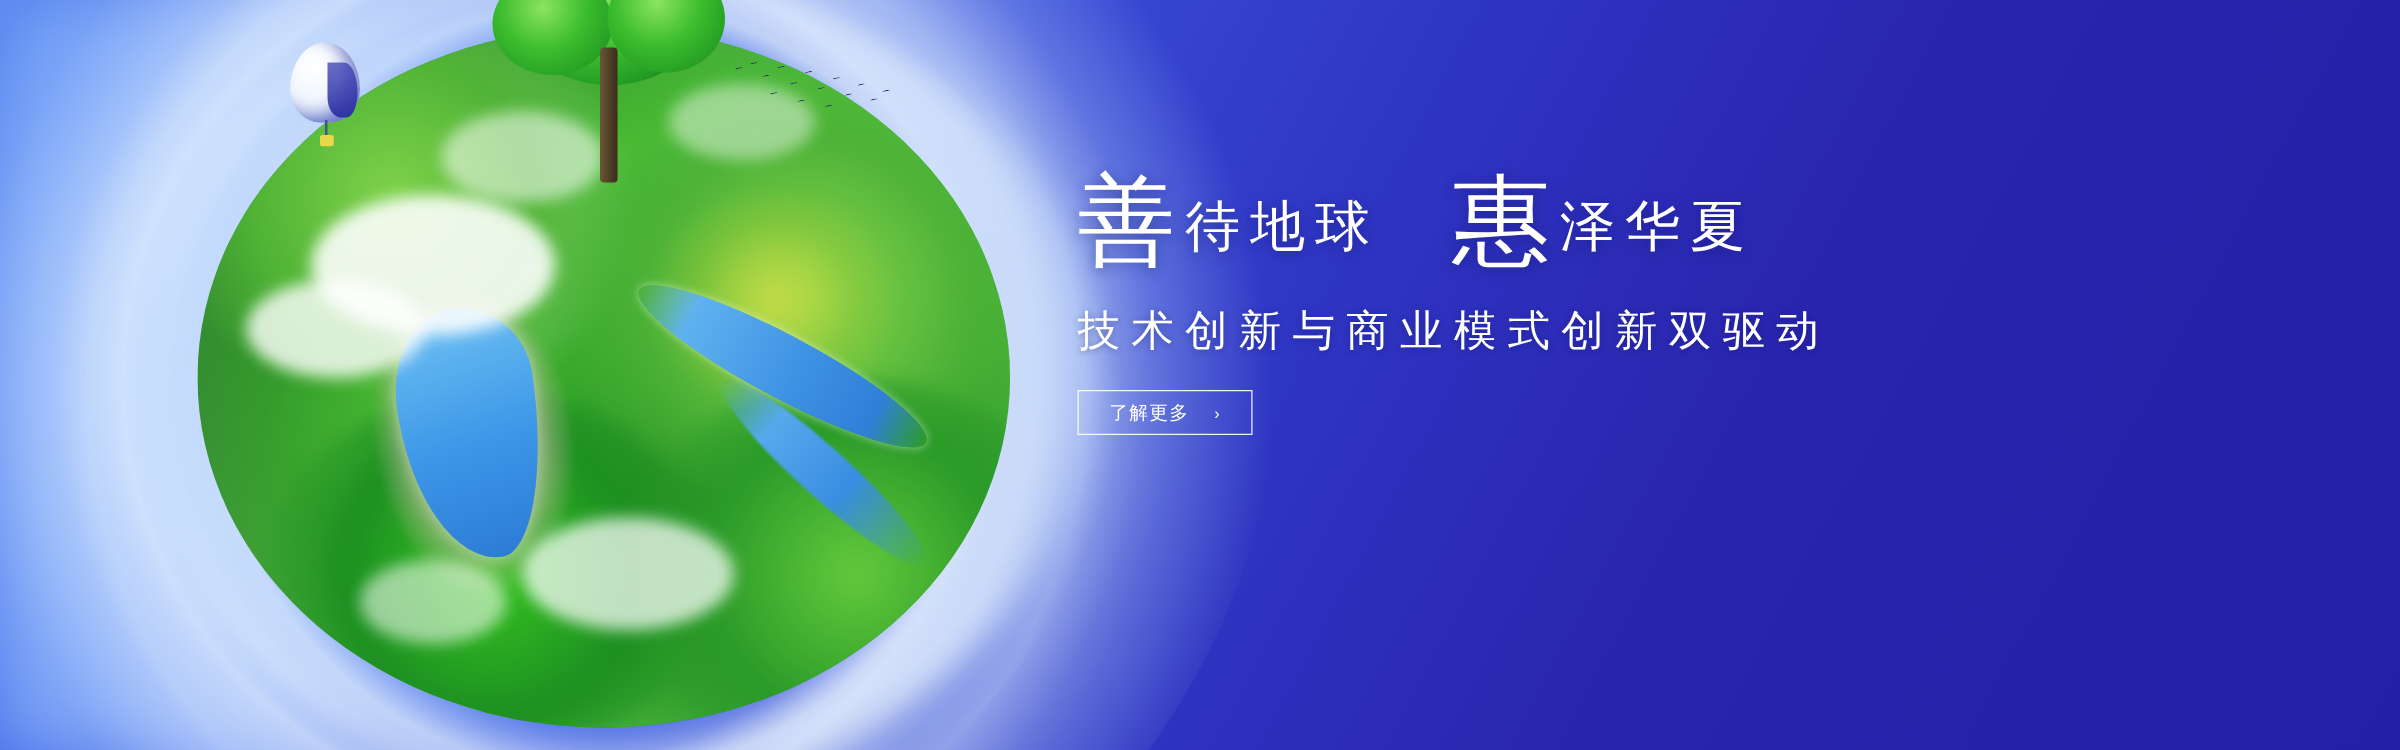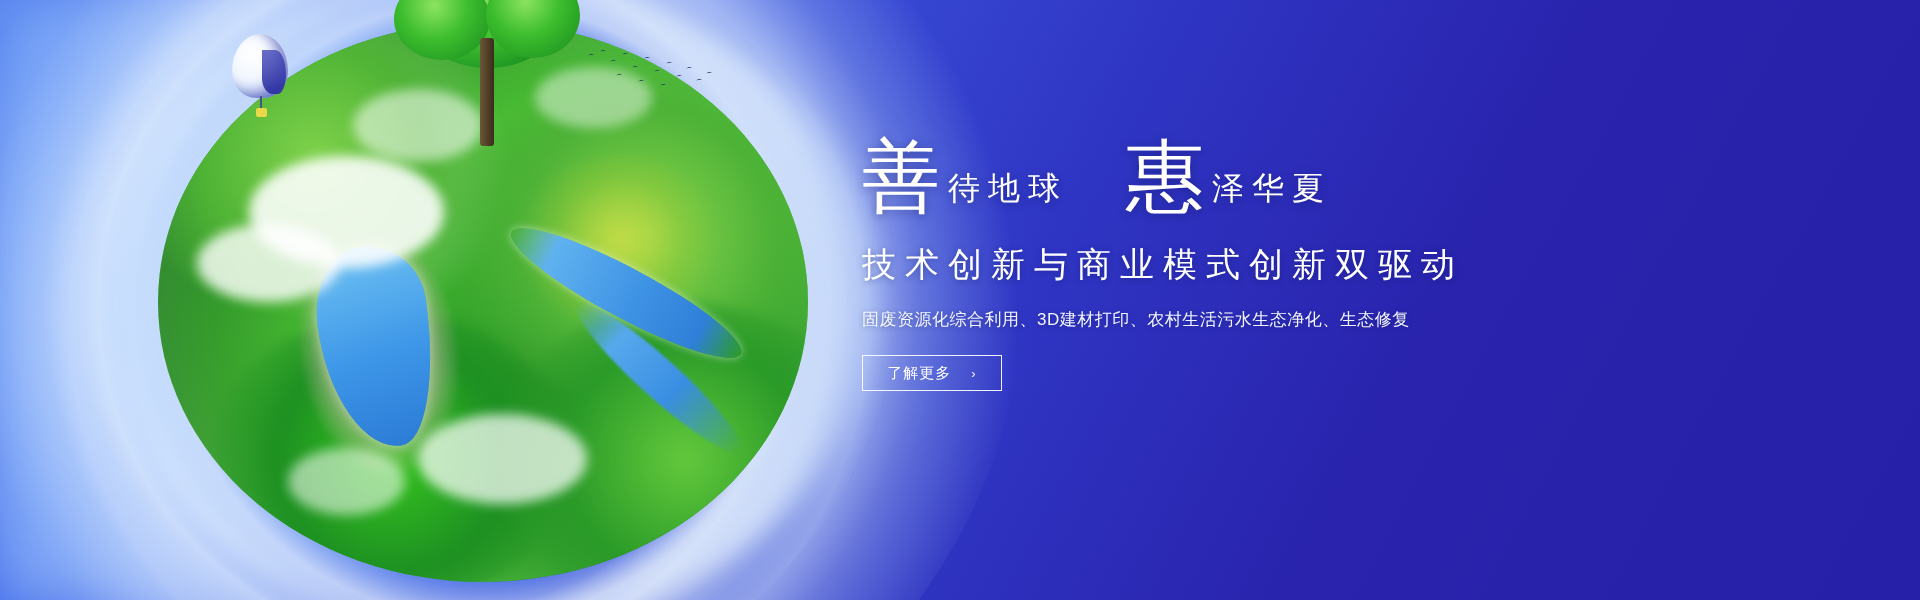--- a/index.html
+++ b/index.html
@@ -141,21 +141,21 @@
     display:flex; align-items:flex-end; white-space:nowrap;
     font-family:"Liberation Serif","DejaVu Serif",serif;
     text-shadow:0 2px 10px rgba(10,20,90,0.45);
   }
   .lead {
     font-size:78px; line-height:1; font-weight:400;
     margin-right:8px;
     letter-spacing:0;
   }
   .rest {
-    font-size:32px; line-height:1; letter-spacing:8px;
+    font-size:44px; line-height:1; letter-spacing:8px;
     padding-bottom:12px;
     margin-top:16px;
   }
   .phrase-gap { width:58px; }
 
   #subtitle {
     margin-top:26px;
     font-size:34px; letter-spacing:9px; font-weight:400;
     white-space:nowrap;
     text-shadow:0 1px 6px rgba(10,20,90,0.40);
@@ -247,21 +247,20 @@
     <div id="headline">
       <span class="lead">善</span>
       <span class="rest">待地球</span>
       <span class="phrase-gap"></span>
       <span class="lead">惠</span>
       <span class="rest">泽华夏</span>
     </div>
 
     <div id="subtitle">技术创新与商业模式创新双驱动</div>
 
-    <div id="description">固废资源化综合利用、3D建材打印、农村生活污水生态净化、生态修复</div>
 
     <div id="cta">
       <span class="cta-label">了解更多</span>
       <span class="chev">›</span>
     </div>
 
   </div>
 </div>
 
 </body></html>

